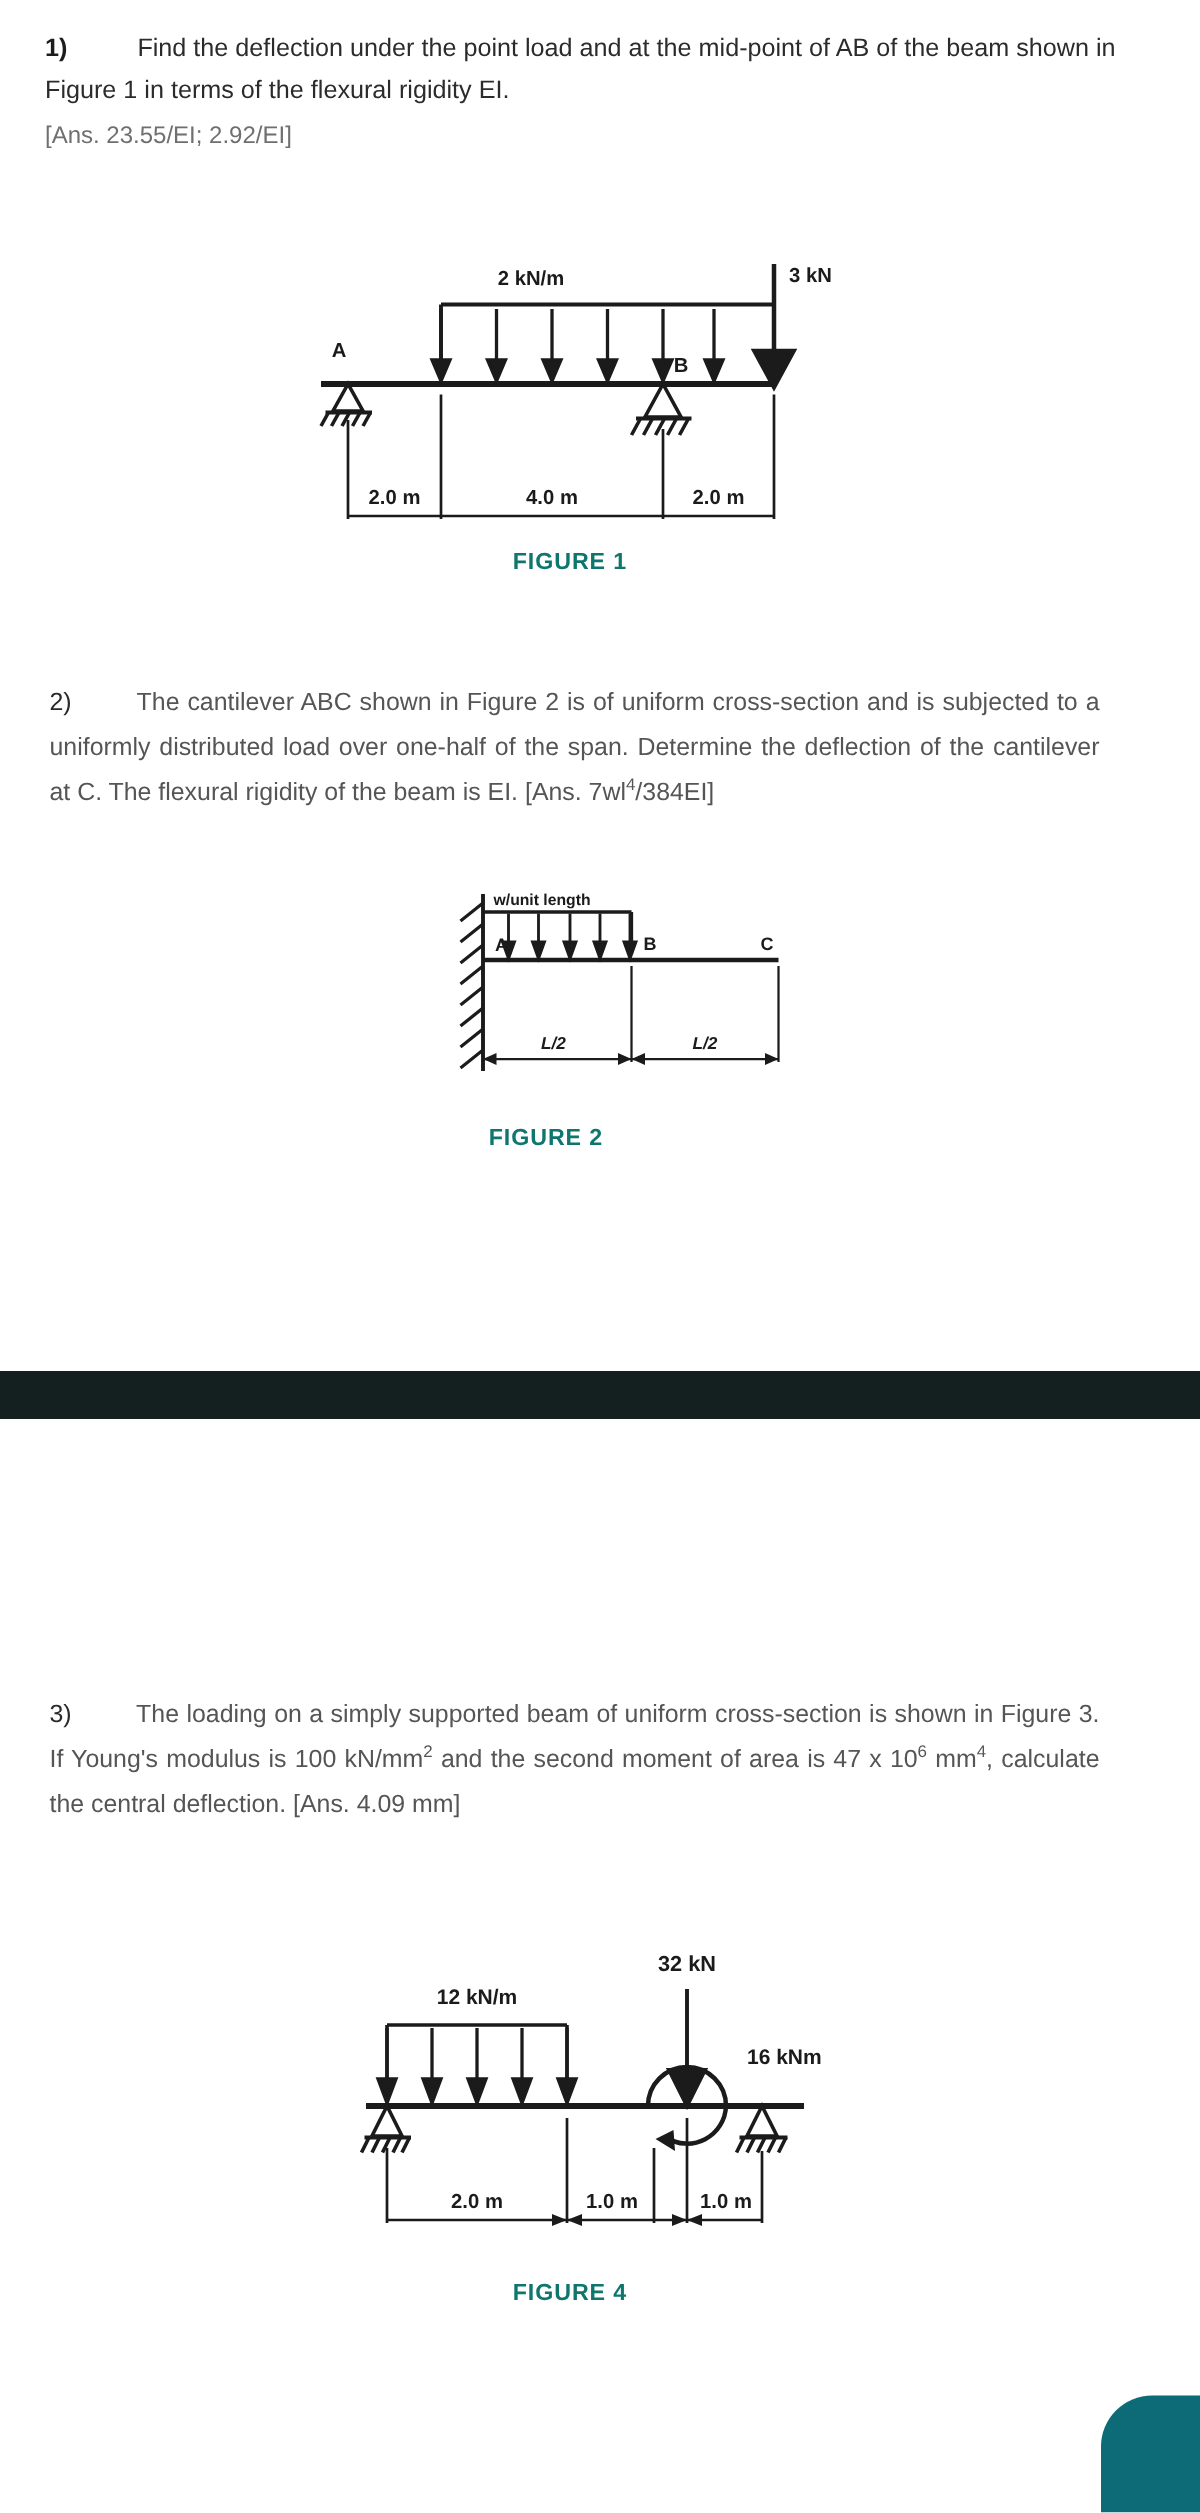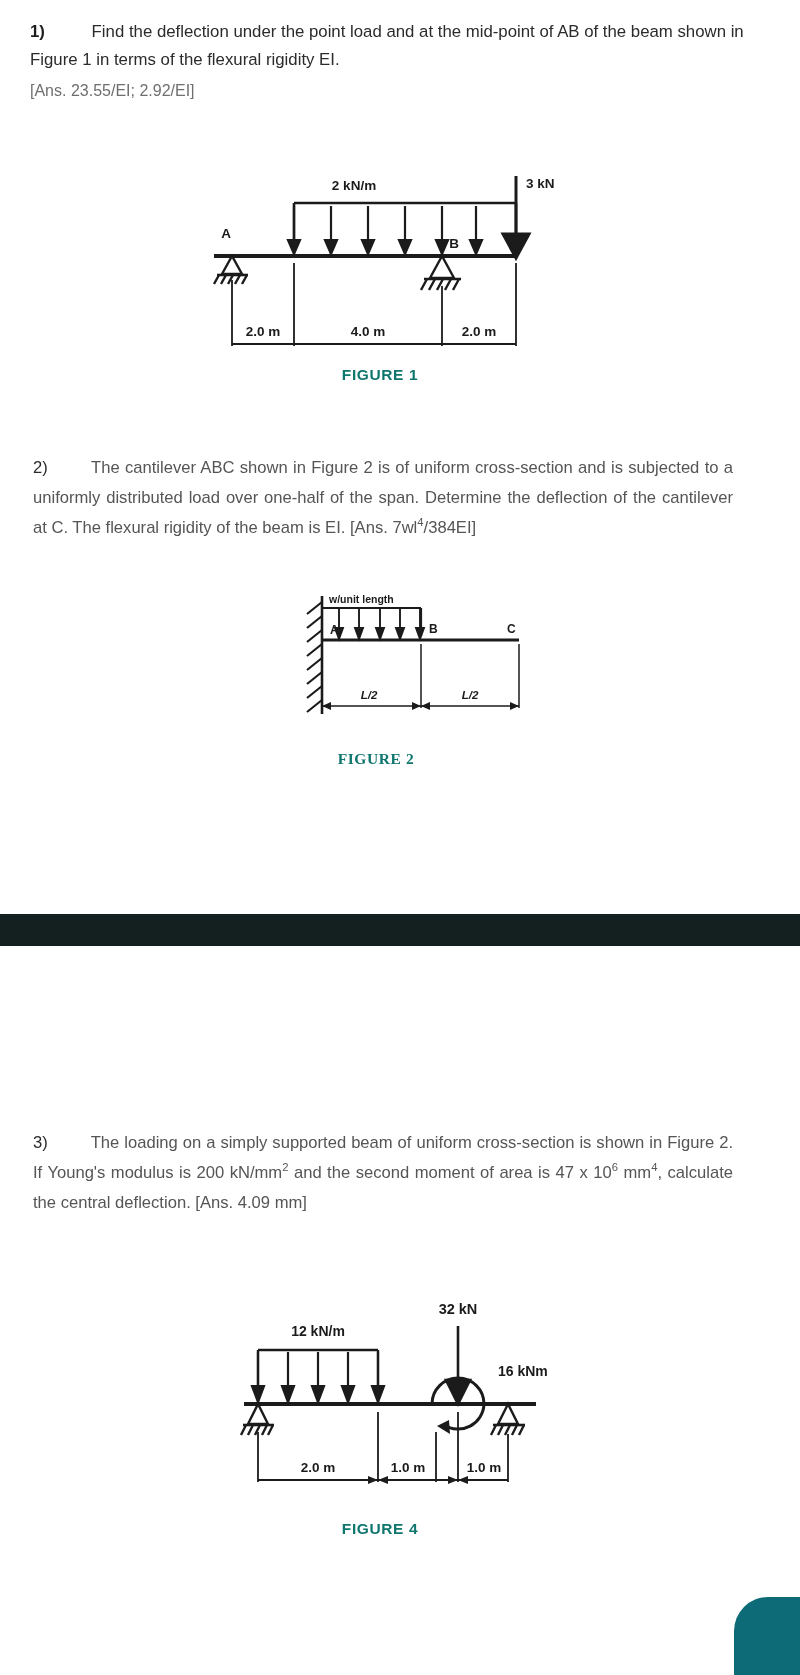--- a/index.html
+++ b/index.html
@@ -240,27 +240,27 @@
         <text x="30" y="11" font-size="10.5" font-weight="bold">w/unit length</text>
         <text x="31" y="42" font-size="12" font-weight="bold">A</text>
         <text x="130" y="41" font-size="12" font-weight="bold">B</text>
         <text x="208" y="41" font-size="12" font-weight="bold">C</text>
         <text x="70" y="107" font-size="11.5" font-style="italic" font-weight="bold" text-anchor="middle">L/2</text>
         <text x="171" y="107" font-size="11.5" font-style="italic" font-weight="bold" text-anchor="middle">L/2</text>
       </g>
     </svg>
   </div>
 
-  <div class="figcap" style="left:276px; top:750px; width:200px;font-family:Liberation Serif, serif;">FIGURE 2</div>
+  <div class="figcap" style="left:264px; top:750px; width:200px;">FIGURE 2</div>
 
   <div class="band"></div>
 
   <div class="qblock q3">
     <span class="num">3)</span>
-    <span style="display:inline-block;width:38px;"></span><span>The loading on a simply supported beam of uniform cross-section is shown in Figure 2. If Young's modulus is 200 kN/mm</span><sup>2</sup><span> and the second moment of area is 47 x 10</span><sup>6</sup><span> mm</span><sup>4</sup><span>, calculate the central deflection. [Ans. 4.09 mm]</span>
+    <span style="display:inline-block;width:38px;"></span><span>The loading on a simply supported beam of uniform cross-section is shown in Figure 3. If Young's modulus is 100 kN/mm</span><sup>2</sup><span> and the second moment of area is 47 x 10</span><sup>6</sup><span> mm</span><sup>4</sup><span>, calculate the central deflection. [Ans. 4.09 mm]</span>
   </div>
 
   <div class="figwrap scan" style="left:236px; top:1292px;">
     <svg width="350" height="200" viewBox="0 0 350 200" xmlns="http://www.w3.org/2000/svg">
 
       <line x1="8" y1="112" x2="300" y2="112" stroke="#1b1b1b" stroke-width="4"></line>
 
       <g stroke="#1b1b1b" stroke-width="2.4" fill="none">
         <line x1="22" y1="58" x2="142" y2="58"></line>
         <line x1="22" y1="58" x2="22" y2="104"></line>

